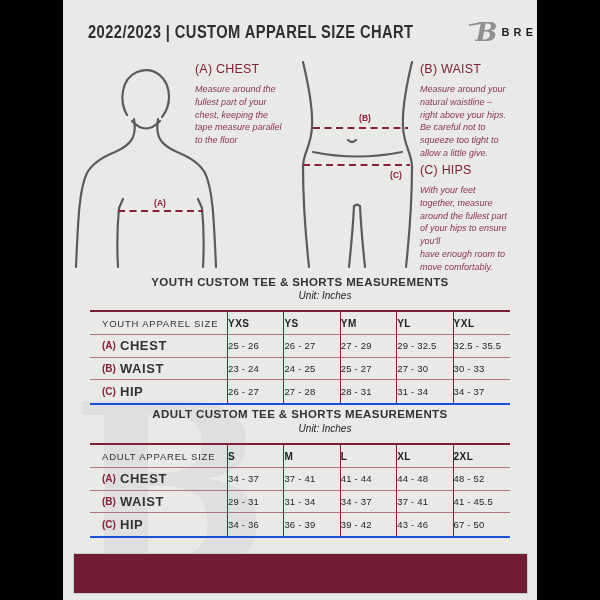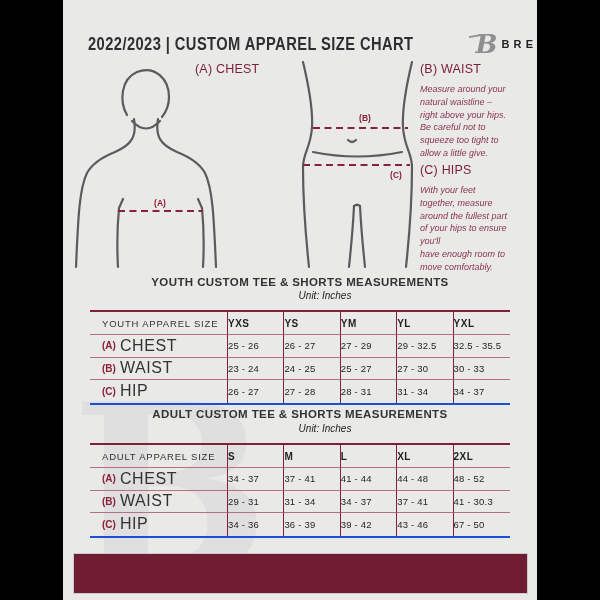--- a/index.html
+++ b/index.html
@@ -5,21 +5,21 @@
   html,body{margin:0;padding:0;background:#000;width:600px;height:600px;overflow:hidden;
     font-family:"Liberation Sans",sans-serif;}
   .page{position:relative;width:474px;height:600px;margin:0 auto;background:#e9e9e8;overflow:hidden;}
 
   
   .watermark{position:absolute;left:8px;top:372px;font-family:"DejaVu Serif",serif;font-weight:bold;
     font-size:235px;line-height:1;color:#dfdfdf;z-index:0;user-select:none;}
 
   
   .hdr{position:absolute;top:14px;left:25px;right:26px;height:36px;display:flex;
-    align-items:center;z-index:1;margin-top:12px;}
+    align-items:center;z-index:1;}
   .doc-title{font-weight:bold;font-size:17.5px;letter-spacing:.5px;color:#2f2f31;
     transform:scaleX(.84);transform-origin:left center;white-space:nowrap;}
   .brand{display:flex;align-items:center;gap:7px;}
   .logo{position:relative;width:19px;height:30px;}
   .logo .glyph{font-family:"DejaVu Serif",serif;font-style:italic;font-weight:bold;
     font-size:26px;line-height:30px;color:#8f8f8f;display:block;text-align:right;}
   .logo .bar{position:absolute;left:-6px;top:6px;width:13px;height:2.4px;background:#8f8f8f;
     transform:rotate(-10deg);}
   .brand-name{font-weight:bold;font-size:11px;letter-spacing:4.2px;color:#1f1f1f;}
 
@@ -41,21 +41,21 @@
     grid-template-columns:138px repeat(5,56.4px);grid-template-rows:23px 22.5px 22.5px 22.5px;
     border-top:2px solid #7c2137;border-bottom:2px solid #1d4ed8;z-index:1;}
   .size-table>div{border-right:1px solid #7c2137;border-bottom:1px solid #b4717f;
     display:flex;align-items:center;justify-content:flex-start;background:transparent;}
   .size-table>div:nth-child(6n){border-right:none;}
   .size-table>div:nth-child(n+19){border-bottom:none;}
   .cell-left{justify-content:flex-start !important;padding-left:12px;}
   .th-first{font-size:9.5px;letter-spacing:.8px;color:#333;}
   .th-size{font-weight:bold;font-size:10px;color:#1f1f1f;letter-spacing:.5px;}
   .row-prefix{font-weight:bold;font-size:10px;color:#8b2138;margin-right:4px;}
-  .row-name{font-size:16px;color:#333;letter-spacing:.6px;}
+  .row-name{font-size:13px;color:#333;letter-spacing:.6px;font-weight:bold;}
   .val{font-size:9.5px;color:#1f1f1f;letter-spacing:.2px;}
 
   #youth-title{top:276px;} #youth-unit{top:290px;} #youth-table{top:310px;}
   #adult-title{top:408px;} #adult-unit{top:423px;} #adult-table{top:443px;}
 
   
   .footer-bar{position:absolute;left:10px;top:553px;width:453px;height:39px;
     background:#701d33;border:1px solid #c9cccd;z-index:3;}
 </style>
 </head>
@@ -105,20 +105,25 @@
       </g>
       <g font-family="Liberation Sans, sans-serif" font-size="8.5" font-weight="bold" fill="#8b2138" text-anchor="middle">
         <text x="97" y="149">(A)</text>
         <text x="302" y="64">(B)</text>
         <text x="333" y="121">(C)</text>
       </g>
     </svg>
 
     <div class="guide g-chest">
       <h3>(A) CHEST</h3>
+      <p>Measure around the
+fullest part of your
+chest, keeping the
+tape measure parallel
+to the floor</p>
     </div>
     <div class="guide g-hips">
       <h3>(C) HIPS</h3>
       <p>With your feet
 together, measure
 around the fullest part
 of your hips to ensure
 you'll
 have enough room to
 move comfortably.</p>
@@ -269,21 +274,21 @@
     <div>
         <span class="val">31 - 34</span>
       </div>
     <div>
         <span class="val">34 - 37</span>
       </div>
     <div>
         <span class="val">37 - 41</span>
       </div>
     <div>
-        <span class="val">41 - 30.3</span>
+        <span class="val">41 - 45.5</span>
       </div>
 
     <div class="cell-left">
         <span class="row-prefix">(C)</span>
         <span class="row-name">HIP</span>
       </div>
     <div>
         <span class="val">34 - 36</span>
       </div>
     <div>

